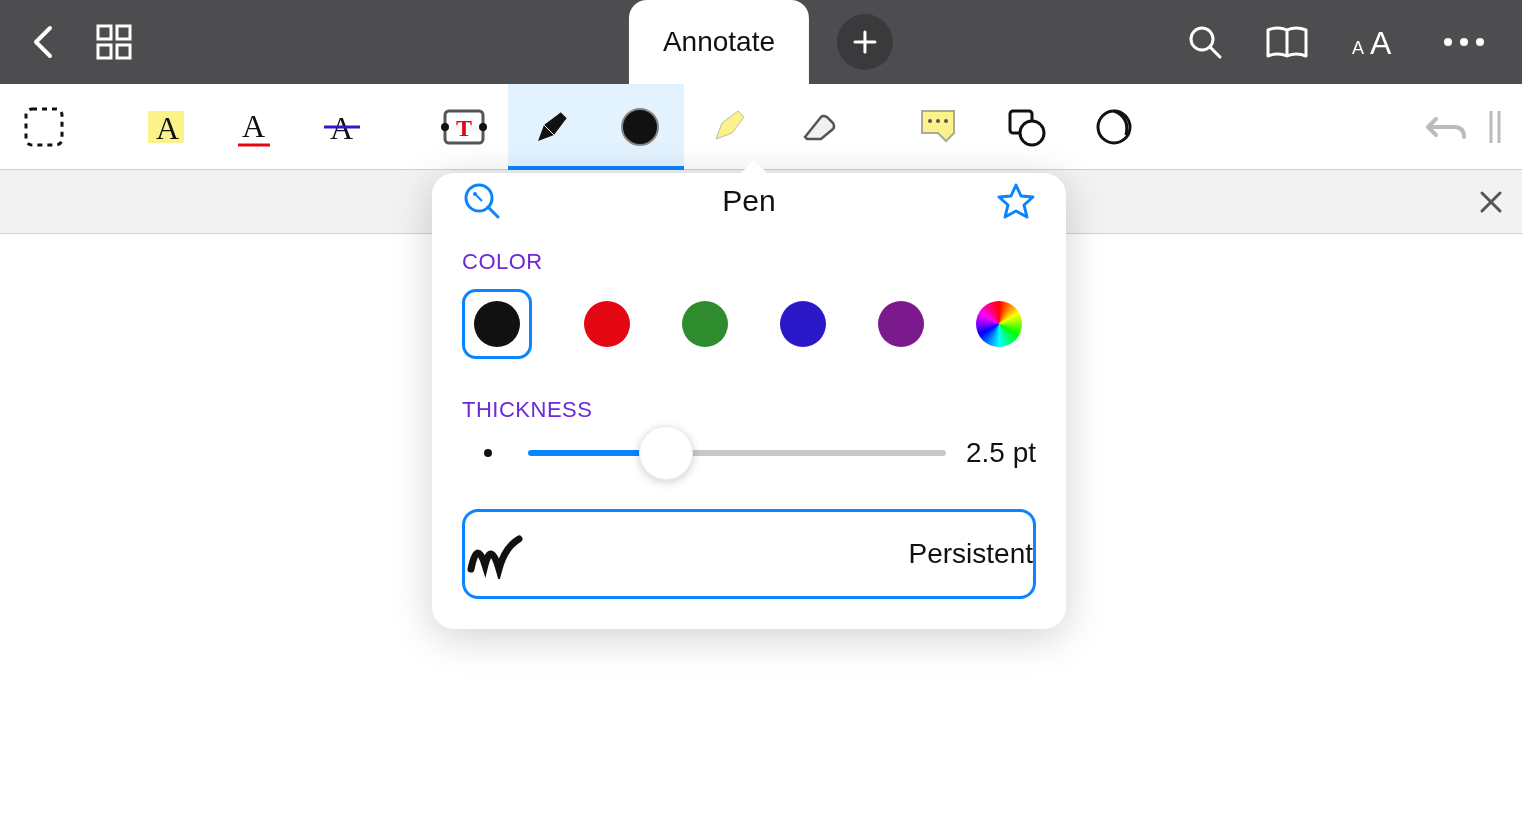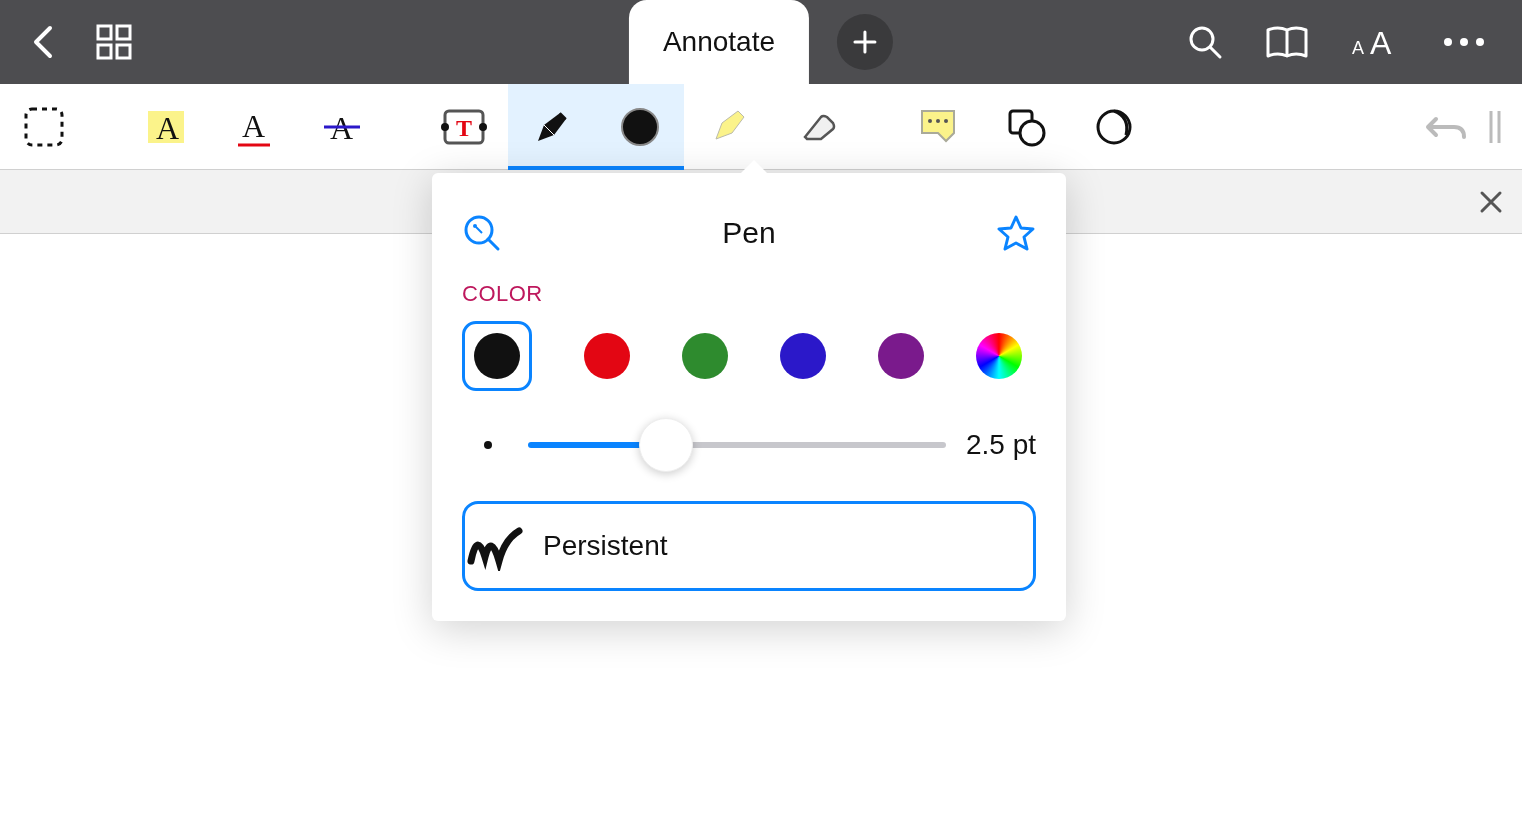--- a/index.html
+++ b/index.html
@@ -16,37 +16,37 @@
 .toolbar { height: 86px; background: #fff; border-bottom: 1px solid #d0d0d0; display: flex; align-items: center; position: relative; }
 .tool-group { display: flex; align-items: center; }
 .tool-slot { width: 88px; height: 86px; display: flex; align-items: center; justify-content: center; position: relative; }
 .tool-slot.selected { background: #e3f2ff; }
 .tool-slot.selected::after { content: ""; position: absolute; bottom: 0; left: 0; right: 0; height: 4px; background: #0a84ff; }
 .tool-divider { flex: 0 0 34px; }
 .toolbar-right { margin-left: auto; display: flex; align-items: center; gap: 18px; padding-right: 18px; }
 
 .closebar { height: 64px; background: #f2f2f2; border-bottom: 1px solid #d0d0d0; display: flex; align-items: center; justify-content: flex-end; padding-right: 18px; }
 
-.popover { position: absolute; top: 173px; left: 432px; width: 634px; background: #fff; border-radius: 6px; box-shadow: 0 8px 40px rgba(0,0,0,.18); padding: 40px 30px 30px; z-index: 10; }
+.popover { position: absolute; top: 173px; left: 432px; width: 634px; background: #fff; border-radius: 22px; box-shadow: 0 8px 40px rgba(0,0,0,.18); padding: 8px 30px 30px; z-index: 10; }
 .popover::before { content: ""; position: absolute; top: -13px; left: 308px; width: 0; height: 0; border-left: 14px solid transparent; border-right: 14px solid transparent; border-bottom: 14px solid #fff; }
 .pop-head { display: flex; align-items: center; justify-content: space-between; margin-bottom: 28px; }
 .pop-title { font-size: 30px; color: #111; font-weight: 500; }
-.section-label { font-size: 22px; color: #be185d; letter-spacing: 0.5px; margin-bottom: 14px; }
+.section-label { font-size: 22px; color: #6d28d9; letter-spacing: 0.5px; margin-bottom: 14px; }
 .swatch-row { display: flex; align-items: center; gap: 52px; margin-bottom: 38px; }
 .swatch { width: 46px; height: 46px; border-radius: 50%; }
 .swatch-wrap { width: 70px; height: 70px; border-radius: 14px; display: flex; align-items: center; justify-content: center; }
 .swatch-wrap.sel { border: 3px solid #0a84ff; }
 .wheel { background: conic-gradient(red, yellow, lime, cyan, blue, magenta, red); }
 .thick-row { display: flex; align-items: center; gap: 20px; margin-bottom: 40px; margin-top: 6px; }
 .dot-min { width: 8px; height: 8px; border-radius: 50%; background: #111; margin-left: 22px; margin-right: 16px; }
 .slider { flex: 1; height: 6px; background: linear-gradient(to right, #0a84ff 0%, #0a84ff 33%, #c7c7cc 33%, #c7c7cc 100%); border-radius: 3px; position: relative; }
 .slider-handle { position: absolute; left: 33%; top: 50%; width: 54px; height: 54px; background: #fff; border-radius: 50%; transform: translate(-50%, -50%); box-shadow: 0 2px 10px rgba(0,0,0,.2); border: 1px solid #eee; }
 .thick-val { font-size: 28px; color: #111; white-space: nowrap; }
 .tip-row { display: flex; gap: 30px; margin-top: 14px; }
-.tip-btn { flex: 1; height: 90px; border-radius: 16px; display: flex; align-items: center; justify-content: flex-start; gap: 18px; font-size: 28px; color: #111; }
+.tip-btn { flex: 1; height: 90px; border-radius: 16px; display: flex; align-items: center; justify-content: space-between; gap: 18px; font-size: 28px; color: #111; }
 .tip-btn.sel { border: 3px solid #0a84ff; }
 
 svg { display: block; }
 </style>
 </head>
 <body>
 
 <div class="topbar">
   <div class="topbar-left">
     <div>
@@ -252,20 +252,21 @@
         <div class="swatch" style="background:#2b18c9"></div>
       </div>
     <div>
         <div class="swatch" style="background:#7a1a8c"></div>
       </div>
     <div>
         <div class="swatch wheel"></div>
       </div>
   </div>
 
+  <div class="section-label">THICKNESS</div>
   <div class="thick-row">
     <div class="dot-min"></div>
     <div class="slider">
       <div class="slider-handle"></div>
     </div>
     <div class="thick-val">2.5 pt</div>
   </div>
 
   <div class="tip-row">
     <div class="tip-btn sel">

